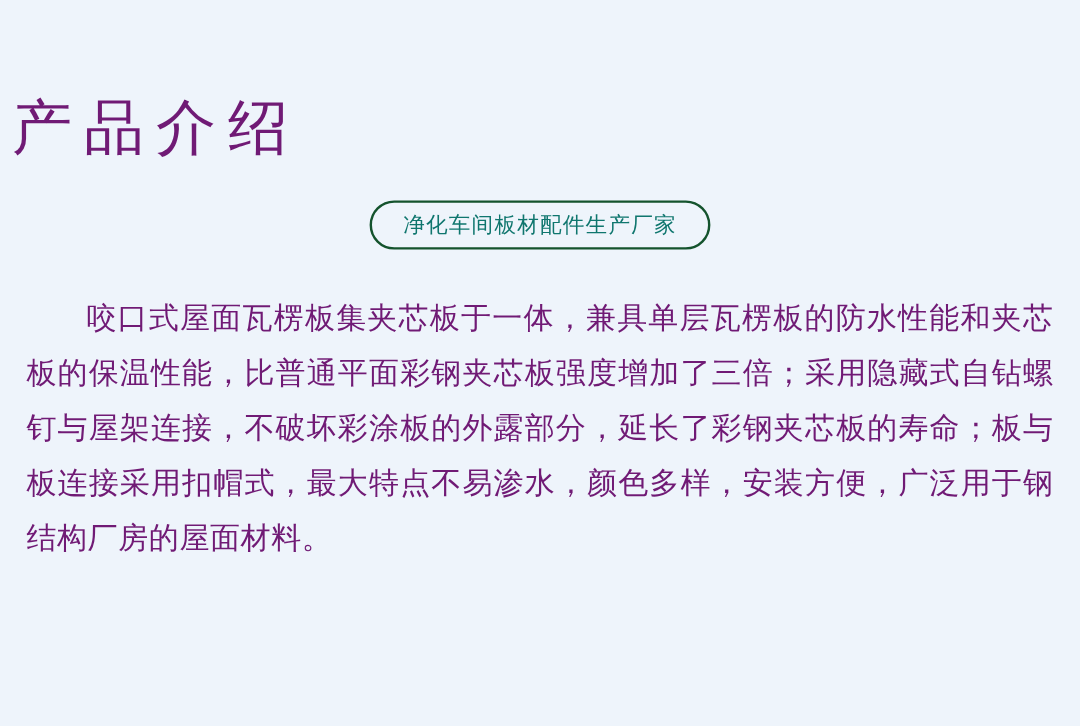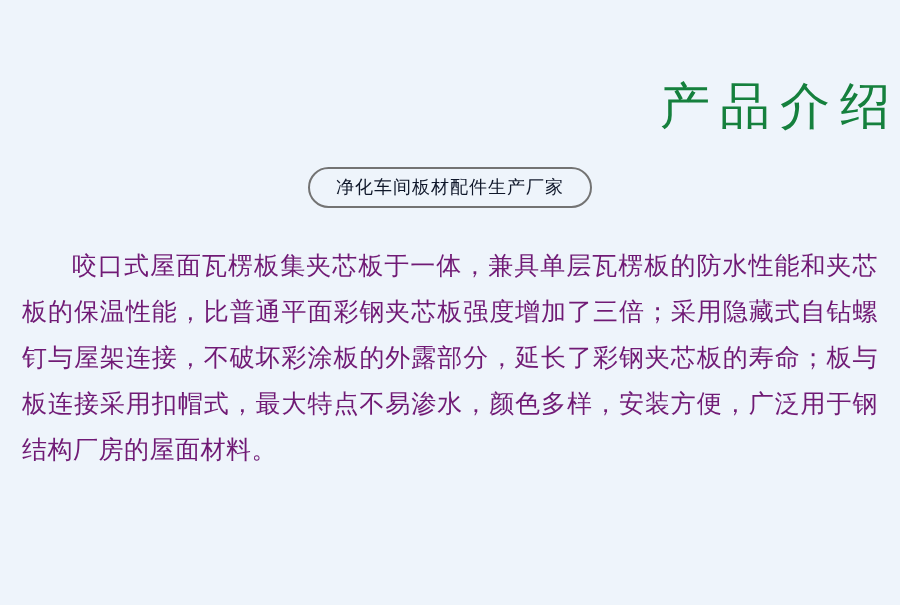--- a/index.html
+++ b/index.html
@@ -13,38 +13,38 @@
     font-family: "Liberation Sans", sans-serif;
     overflow: hidden;
   }
   .page {
     position: relative;
     width: 900px;
     height: 605px;
     box-sizing: border-box;
   }
   .title {
-    text-align: right;
-    color: #15803d;
+    text-align: left;
+    color: #701a75;
     font-size: 50px;
     letter-spacing: 10px;
     font-weight: 500;
     padding-top: 45px;
     line-height: 1.1;
     text-indent: 10px;
   }
   .subtitle-wrap {
     display: flex;
     justify-content: center;
     margin-top: 26px;
   }
   .subtitle {
-    border: 2px solid #737373;
+    border: 2px solid #14532d;
     border-radius: 26px;
-    color: #0f172a;
+    color: #0f766e;
     font-size: 18px;
     padding: 9px 26px 10px 26px;
     letter-spacing: 1px;
     line-height: 1;
   }
   .body-text {
     margin: 34px 22px 0 22px;
     color: #701a75;
     font-size: 25px;
     line-height: 46px;

